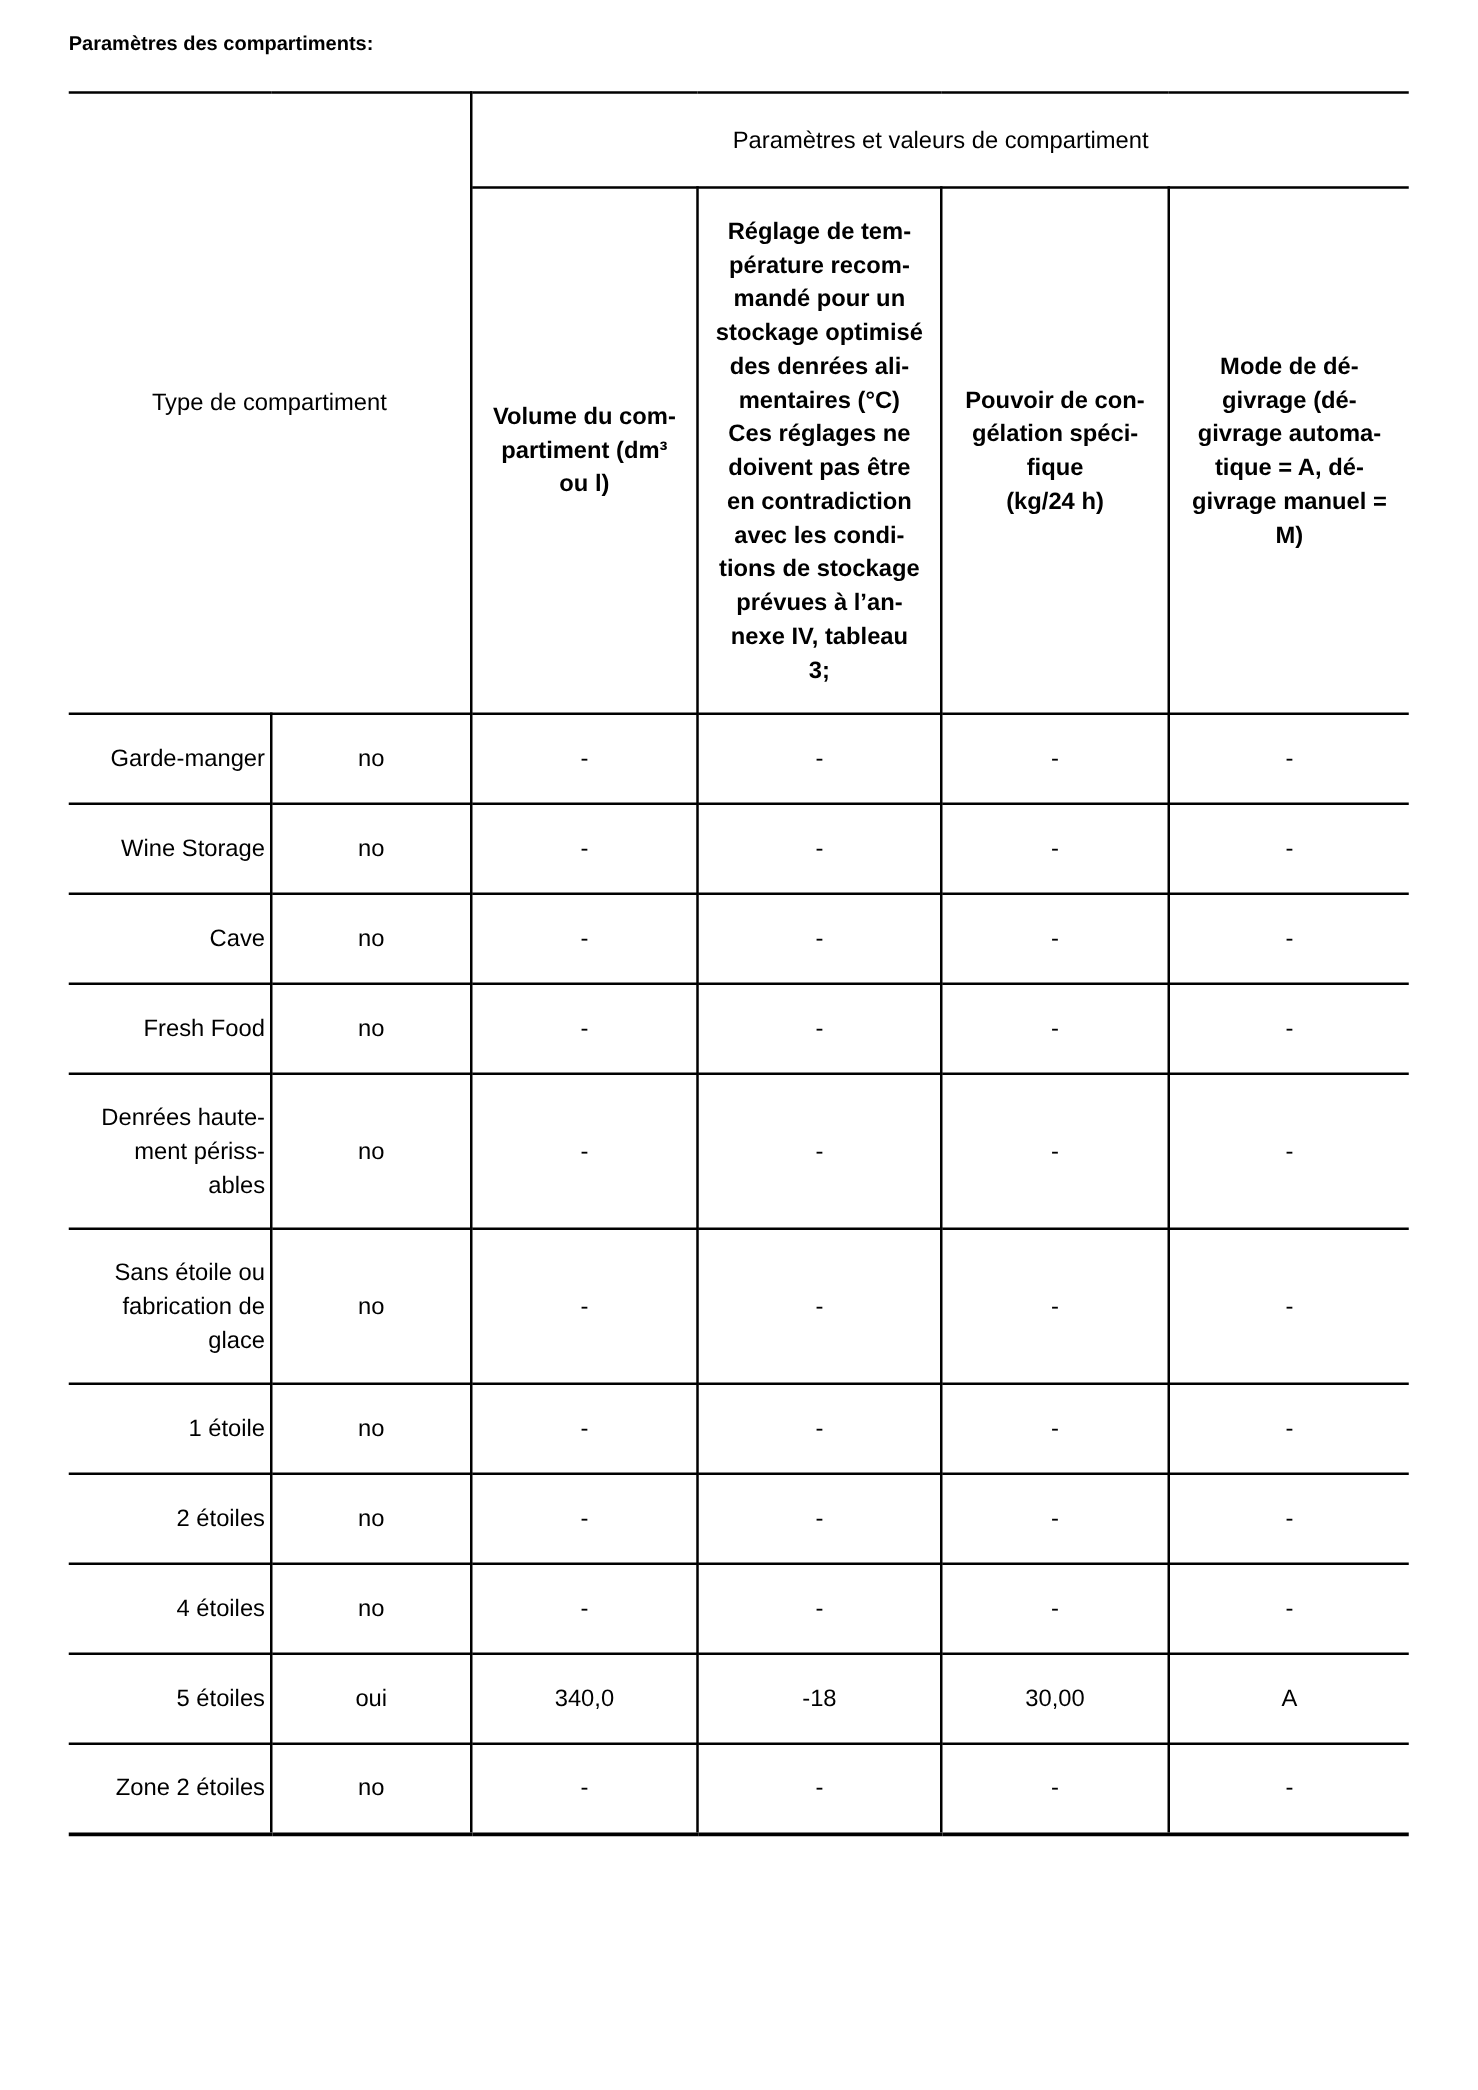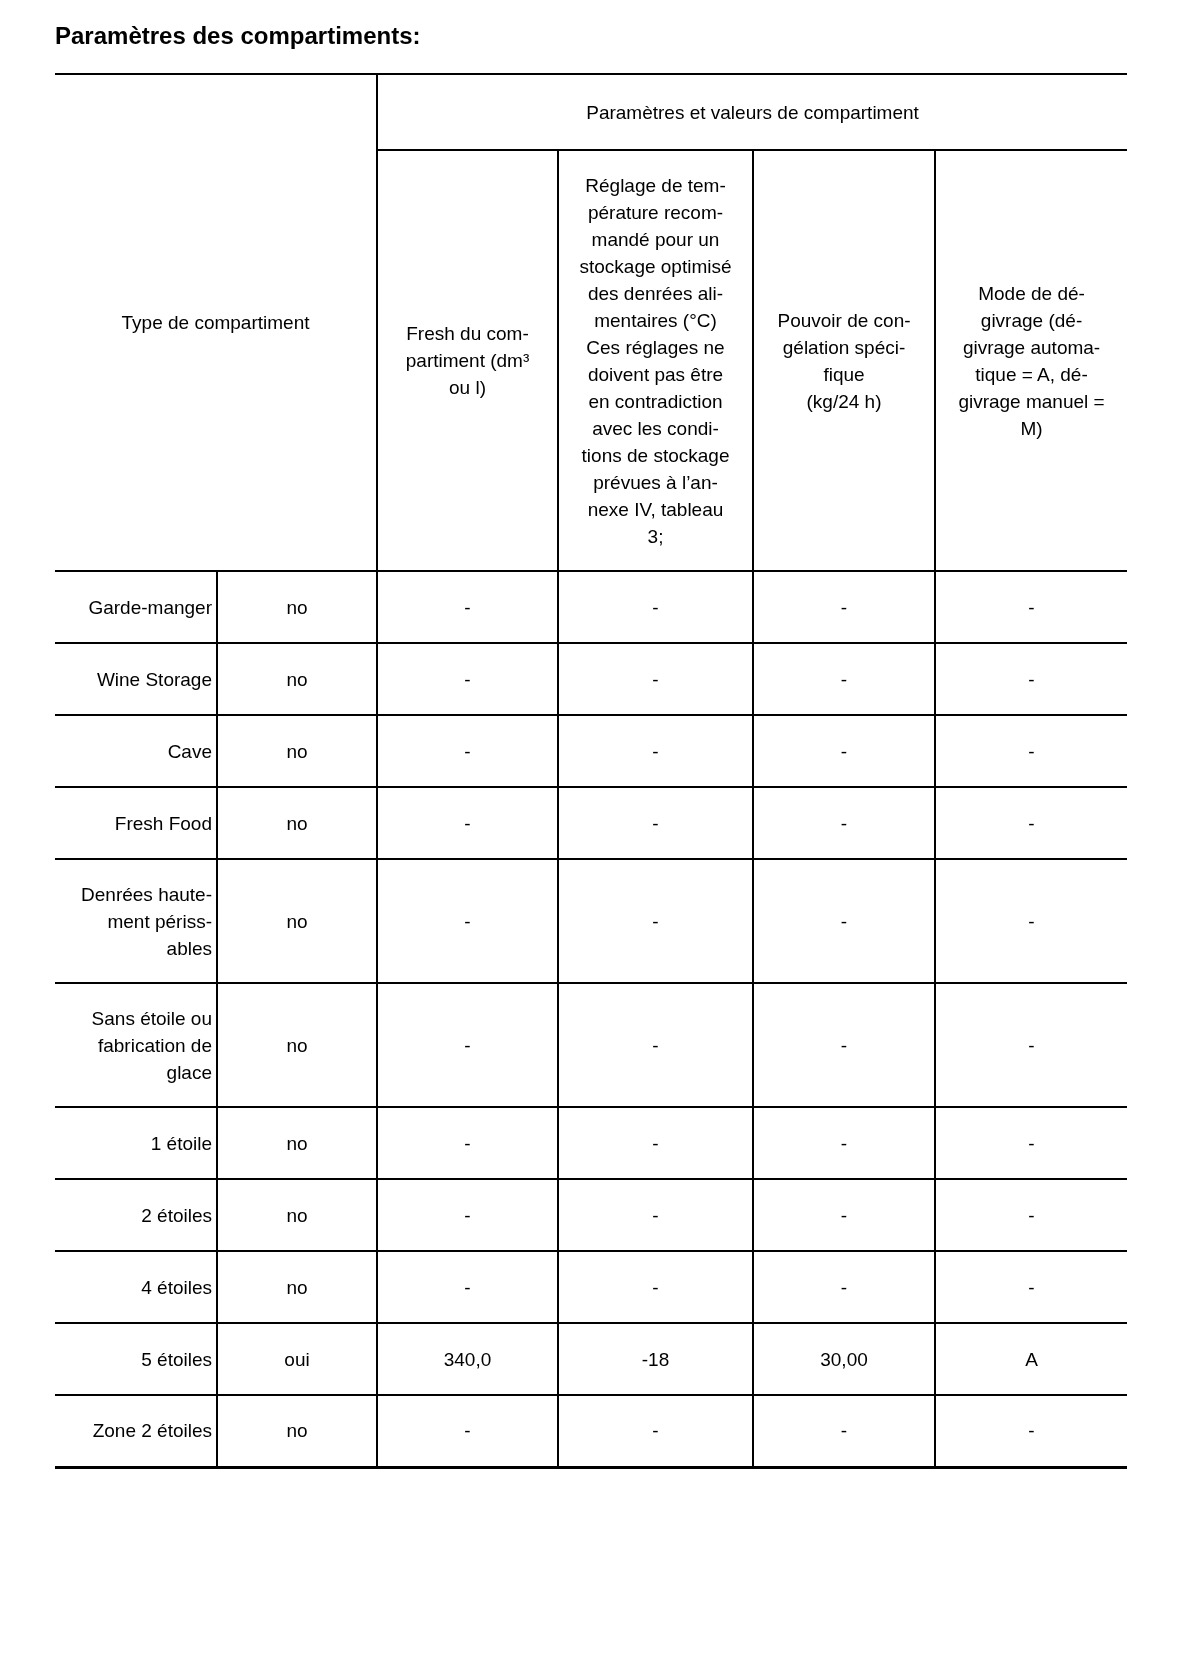--- a/index.html
+++ b/index.html
@@ -14,21 +14,21 @@
   }
   .page {
     position: relative;
     width: 1182px;
     height: 1672px;
     overflow: hidden;
     background: #ffffff;
   }
   .doc-title {
     margin: 24px 0 0 55px;
-    font-size: 24px;
+    font-size: 16px;
     line-height: 24px;
     font-weight: bold;
     white-space: pre-line;
   }
   table.params {
     border-collapse: collapse;
     table-layout: fixed;
     width: 1072px;
     margin: 25px 0 0 55px;
     border-top: 2px solid #000;
@@ -54,20 +54,21 @@
   
   td.h-group {
     height: 70px;
     border-bottom: 2px solid #000;
   }
   td.h-merged {
     border-bottom: 2px solid #000;
   }
   td.h-col {
     line-height: 26px;
+    font-weight: bold;
   }
   tr.hdr2 { height: 421px; }
   tr.r-s { height: 72px; }
   tr.r-t { height: 124px; }
   tr.last-row td { border-bottom: 3px solid #000; }
 </style>
 </head>
 <body>
 
 <div class="page">
@@ -83,21 +84,21 @@
       <col style="width:182px">
       <col style="width:192px">
     </colgroup>
 
     <tbody>
         <tr>
       <td class="h-merged" rowspan="2" colspan="2">Type de compartiment</td>
       <td class="h-group" colspan="4">Paramètres et valeurs de compartiment</td>
     </tr>
     <tr class="hdr2">
-      <td class="h-col">Fresh du com-
+      <td class="h-col">Volume du com-
 partiment (dm³
 ou l)</td>
       <td class="h-col">Réglage de tem-
 pérature recom-
 mandé pour un
 stockage optimisé
 des denrées ali-
 mentaires (°C)
 Ces réglages ne
 doivent pas être

